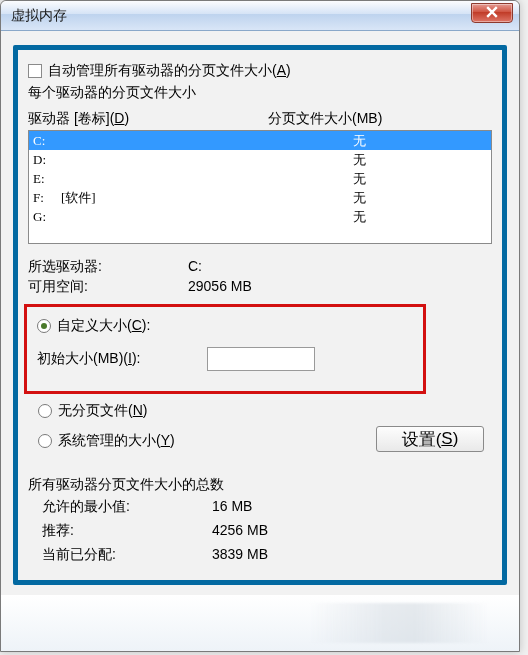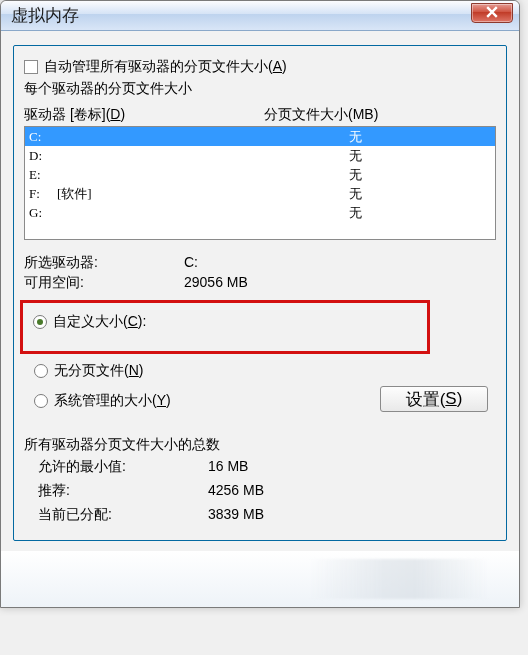--- a/index.html
+++ b/index.html
@@ -1,27 +1,27 @@
 <!DOCTYPE html>
 <html><head>
 <meta charset="utf-8">
 <style>
 * { box-sizing: border-box; }
 body { margin: 0; padding: 0; width: 528px; height: 655px; background: #f0f0f0; font-family: "SimSun", "Microsoft YaHei", sans-serif; font-size: 14px; color: #000; position: relative; overflow: hidden; }
 
 .window { width: 520px; background: #fff; border: 1px solid #7a7a7a; border-radius: 6px 6px 0 0; position: relative; box-shadow: 0 0 8px rgba(0,0,0,0.2); margin: 0; }
 
 .titlebar { height: 30px; background: linear-gradient(#fbfcfe, #d5e3f6 45%, #bed3ee 46%, #d9e6f7); border-radius: 6px 6px 0 0; border-bottom: 1px solid #8aa8c9; position: relative; display: flex; align-items: center; padding-left: 10px; }
-.titlebar .title { font-size: 17px; color: #1a1a1a; font-family: "SimSun"; }
+.titlebar .title { font-size: 14px; color: #1a1a1a; font-family: "SimSun"; }
 .close-btn { position: absolute; right: 6px; top: 2px; width: 42px; height: 20px; background: linear-gradient(#e49a92, #cf5340 45%, #c03b27 46%, #de7566); border: 1px solid #8d3a2e; border-radius: 0 0 4px 4px; color: #fff; display:flex; align-items:center; justify-content:center; font-size: 12px; font-weight:bold; box-shadow: inset 0 0 0 1px rgba(255,255,255,0.4); }
 .close-btn svg { width: 12px; height: 12px; }
 
 .client { background: #f2f2f2; padding: 14px 12px 10px 12px; }
 
-.groupbox { border: 1px solid #0369a1; border-radius: 2px; padding: 12px 10px 14px 10px; background: #f2f2f2; position: relative; }
+.groupbox { border: 5px solid #0369a1; border-radius: 2px; padding: 12px 10px 14px 10px; background: #f2f2f2; position: relative; }
 
 .row { display:flex; align-items:center; margin-bottom: 4px; }
 .checkbox { width: 14px; height: 14px; border: 1px solid #8a8a8a; background: #fff; margin-right: 6px; flex-shrink:0; }
 
 .drive-header { display:flex; margin-top: 8px; }
 .dh-left { width: 240px; }
 .dh-right { }
 
 .drive-list { border:1px solid #8a8a8a; background:#fff; margin-top: 2px; height: 114px; overflow:hidden; font-family: "SimSun"; font-size: 13px; line-height: 19px; }
 .drive-row { display:flex; height:19px; }
@@ -131,20 +131,26 @@
         <div class="il-value">29056 MB</div>
       </div>
 
       <div class="redbox">
         <div class="option-row">
           <div class="radio checked"></div>
           <span>
             <span>自定义大小(</span><span class="und">C</span><span>):</span>
           </span>
         </div>
+        <div class="field-row">
+          <div class="fl">
+            <span>初始大小(MB)(</span><span class="und">I</span><span>):</span>
+          </div>
+          <div class="textbox"></div>
+        </div>
       </div>
 
       <div class="below-options">
         <div class="option-row">
           <div class="radio"></div>
           <span>
             <span>无分页文件(</span><span class="und">N</span><span>)</span>
           </span>
         </div>
         <div class="option-row">

